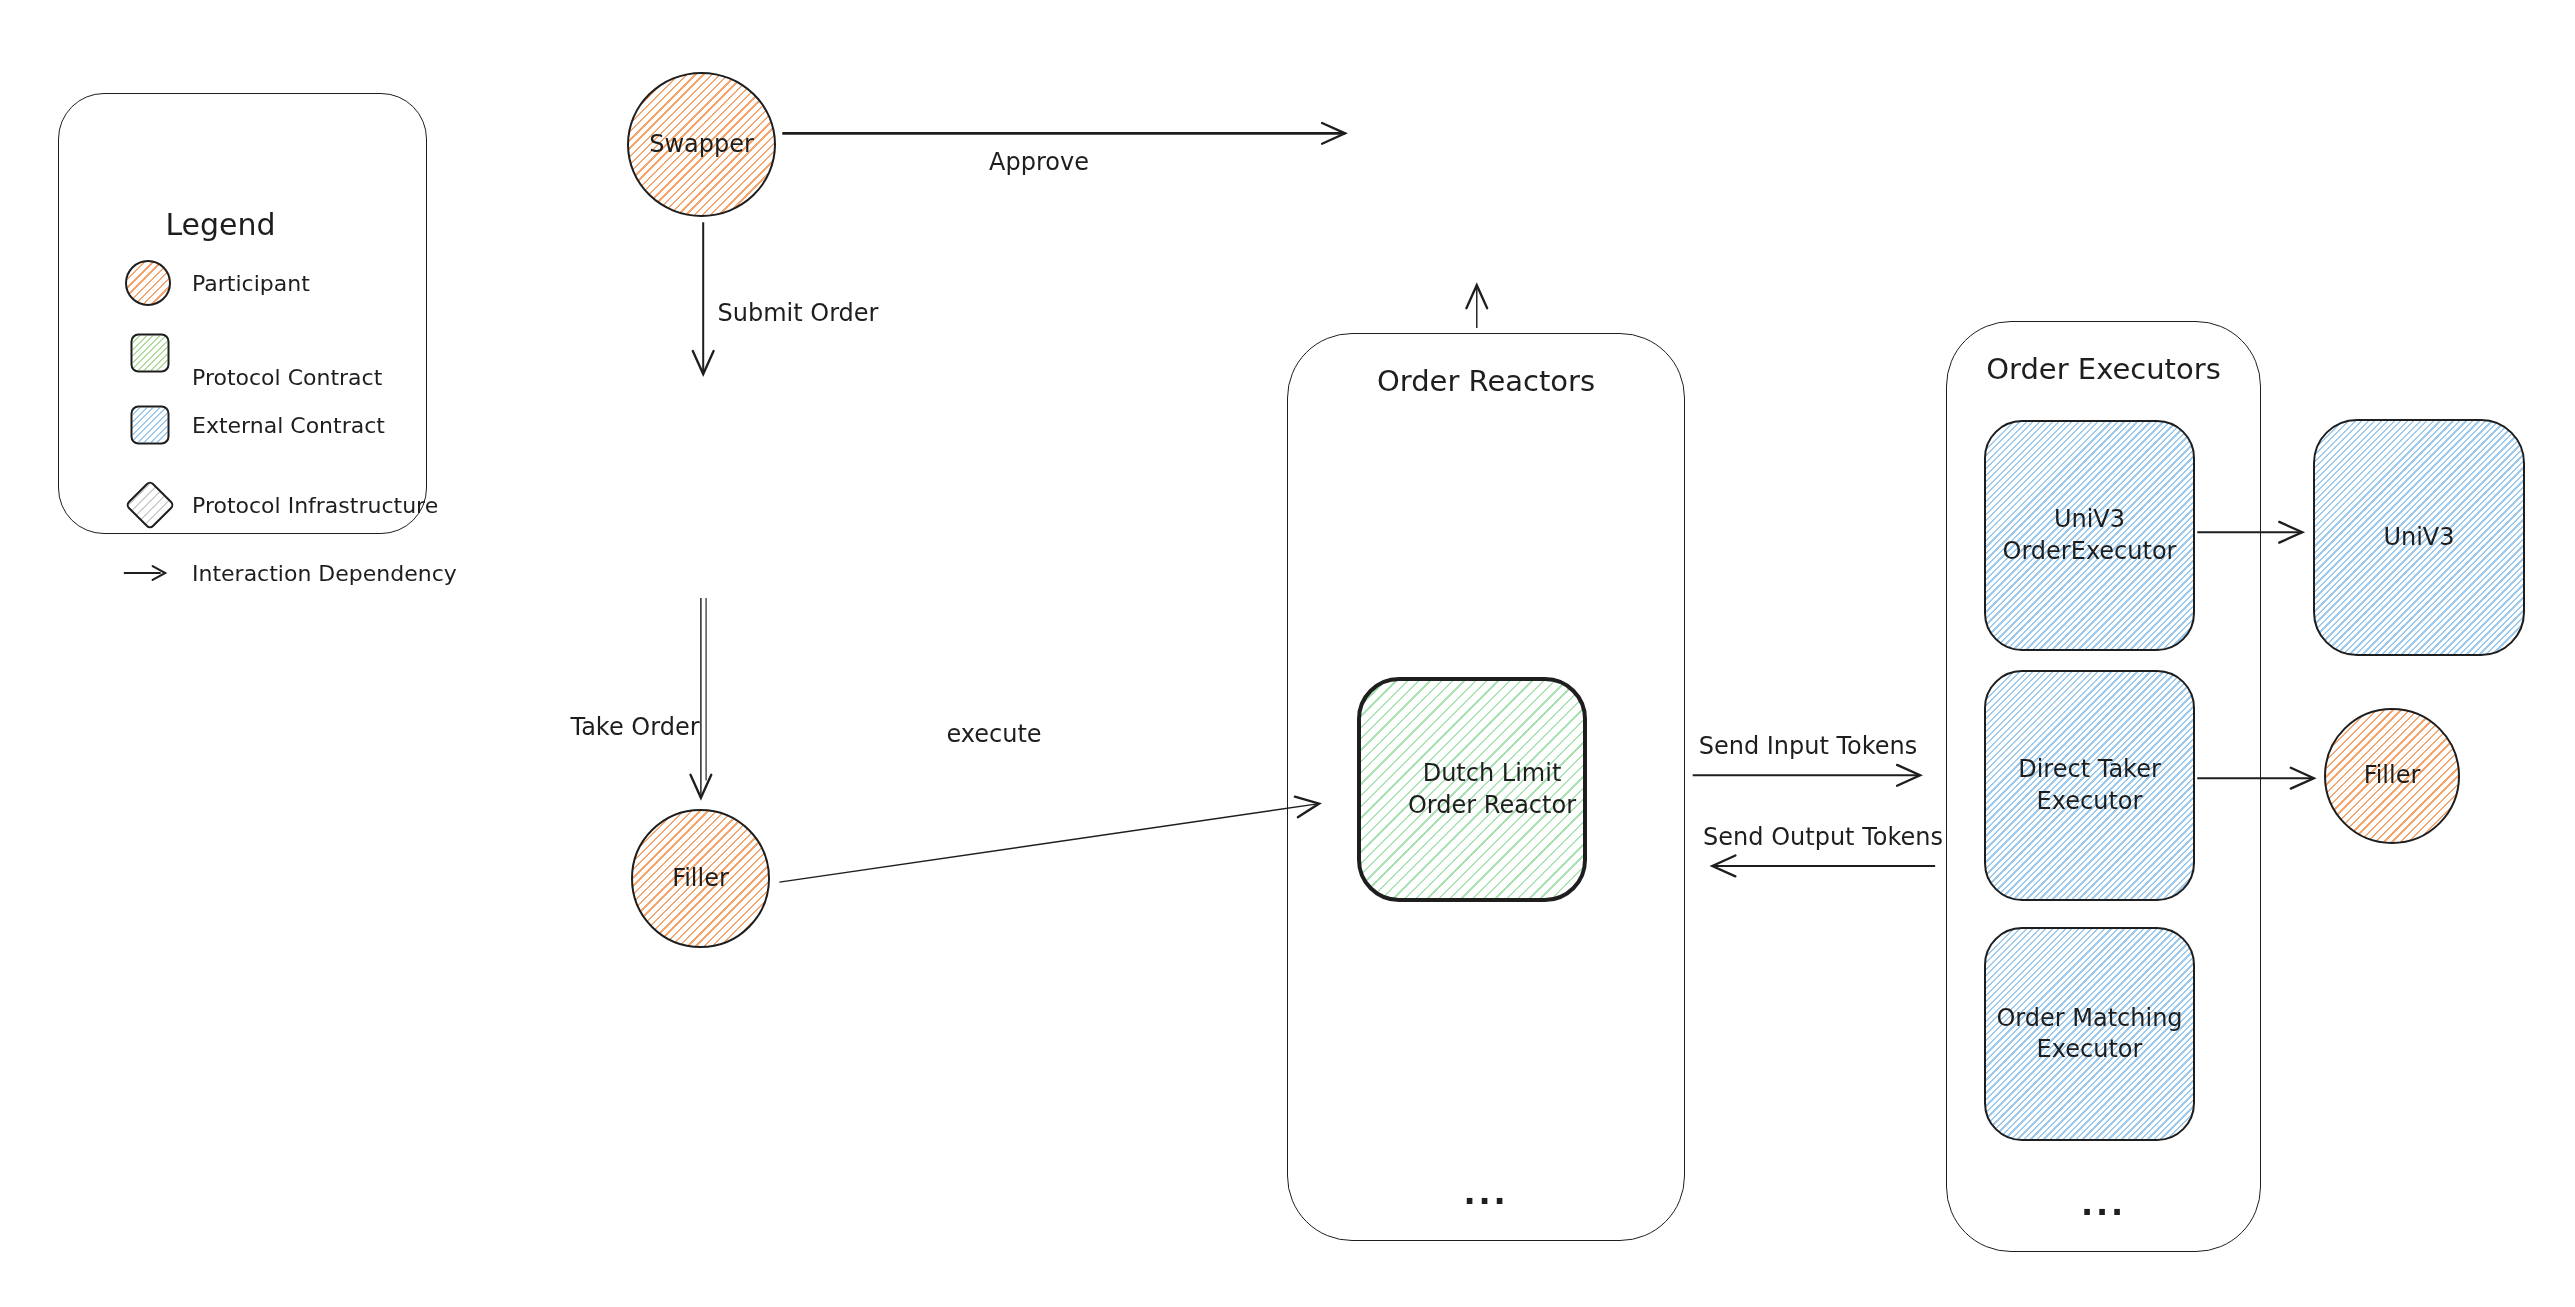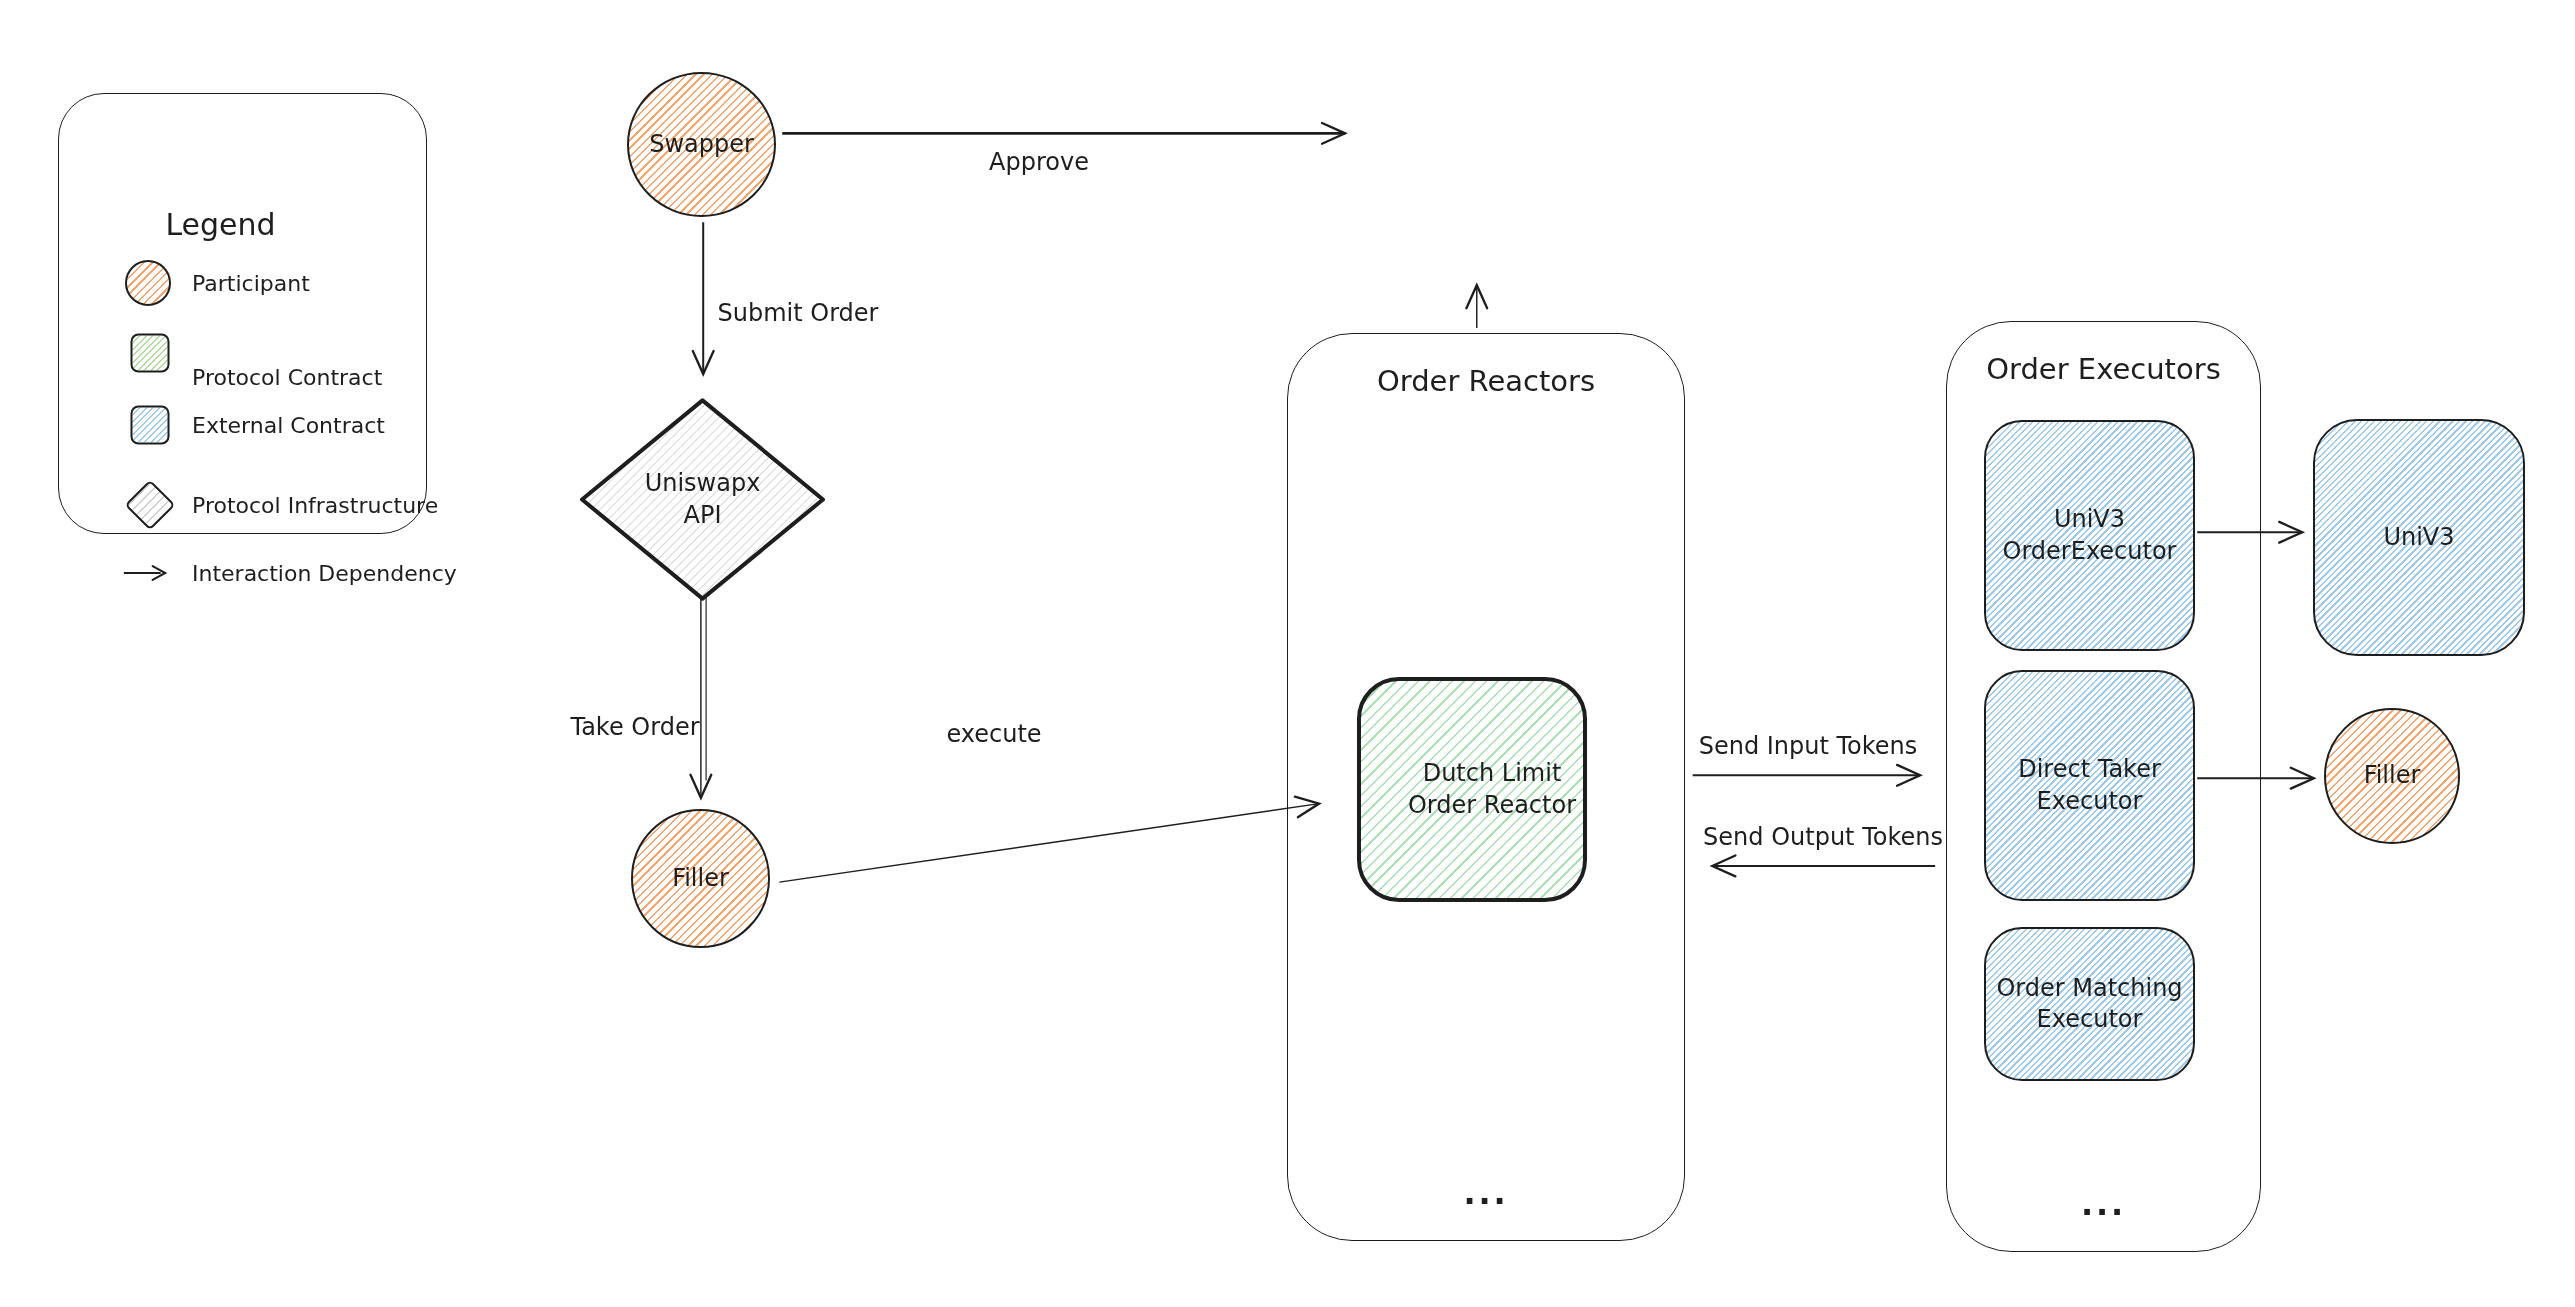--- a/index.html
+++ b/index.html
@@ -80,33 +80,20 @@
     <line x1="3352" y1="1500" x2="2966" y2="1500" stroke="#1e1e1e" stroke-width="3.5" marker-end="url(#ah)"></line>
     <line x1="3806" y1="922" x2="3988" y2="922" stroke="#1e1e1e" stroke-width="3.5" marker-end="url(#ah)"></line>
     <line x1="3806" y1="1348" x2="4008" y2="1348" stroke="#1e1e1e" stroke-width="3.5" marker-end="url(#ah)"></line>
   </svg>
 
   <div class="abs circle-node hatch-orange" style="left:627px;top:72px;width:149px;height:145px;">
     <div class="node-label">Swapper</div>
   </div>
 
 
-  <div class="abs" style="left:578px;top:396px;width:249px;height:207px;">
-    <svg width="249" height="207" viewBox="0 0 432 358">
-      <defs>
-        <pattern id="grayHatch" width="11" height="11" patternUnits="userSpaceOnUse" patternTransform="rotate(45)">
-          <line x1="0" y1="0" x2="0" y2="11" stroke="#c9c9c9" stroke-width="2.5"></line>
-        </pattern>
-      </defs>
-      <polygon points="216,7 425,179 216,351 7,179" fill="#ffffff" stroke="none"></polygon>
-      <polygon points="216,7 425,179 216,351 7,179" fill="url(#grayHatch)" stroke="#1e1e1e" stroke-width="7" stroke-linejoin="round"></polygon>
-    </svg>
-    <div class="node-label abs" style="left:0;top:0;width:249px;height:207px;display:flex;align-items:center;justify-content:center;">Uniswapx
-API</div>
-  </div>
 
   <div class="abs circle-node hatch-orange" style="left:631px;top:809px;width:139px;height:139px;">
     <div class="node-label">Filler</div>
   </div>
 
   <div class="abs container-box" style="left:1287px;top:333px;width:398px;height:908px;">
     <div class="container-title">Order Reactors</div>
     <div class="container-dots">...</div>
   </div>
 
@@ -123,21 +110,21 @@
   <div class="abs box-node hatch-blue" style="left:1984px;top:420px;width:211px;height:231px;">
     <div class="node-label">UniV3
 OrderExecutor</div>
   </div>
 
   <div class="abs box-node hatch-blue" style="left:1984px;top:670px;width:211px;height:231px;">
     <div class="node-label">Direct Taker
 Executor</div>
   </div>
 
-  <div class="abs box-node hatch-blue" style="left:1984px;top:927px;width:211px;height:154px;">
+  <div class="abs box-node hatch-blue" style="left:1984px;top:927px;width:211px;height:214px;">
     <div class="node-label">Order Matching
 Executor</div>
   </div>
 
   <div class="abs box-node hatch-blue" style="left:2313px;top:419px;width:212px;height:237px;border-radius:44px;">
     <div class="node-label">UniV3</div>
   </div>
 
   <div class="abs circle-node hatch-orange" style="left:2324px;top:708px;width:136px;height:136px;">
     <div class="node-label">Filler</div>

